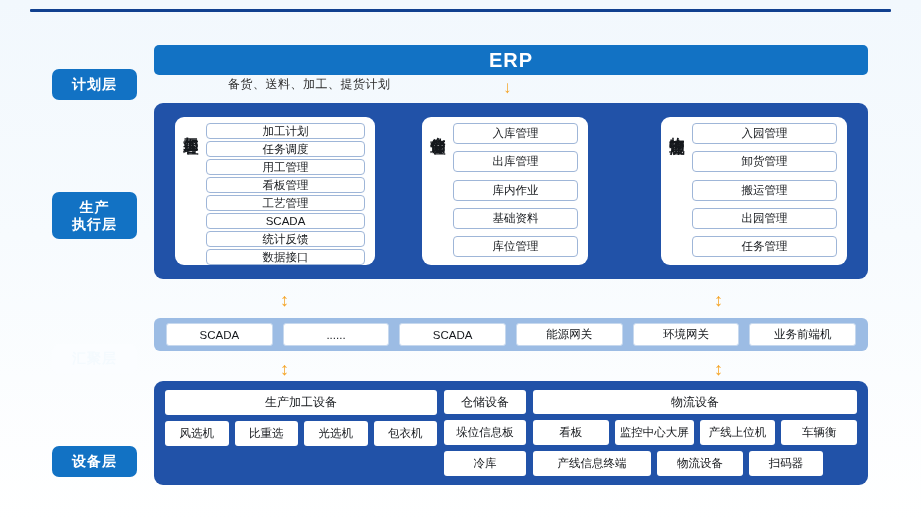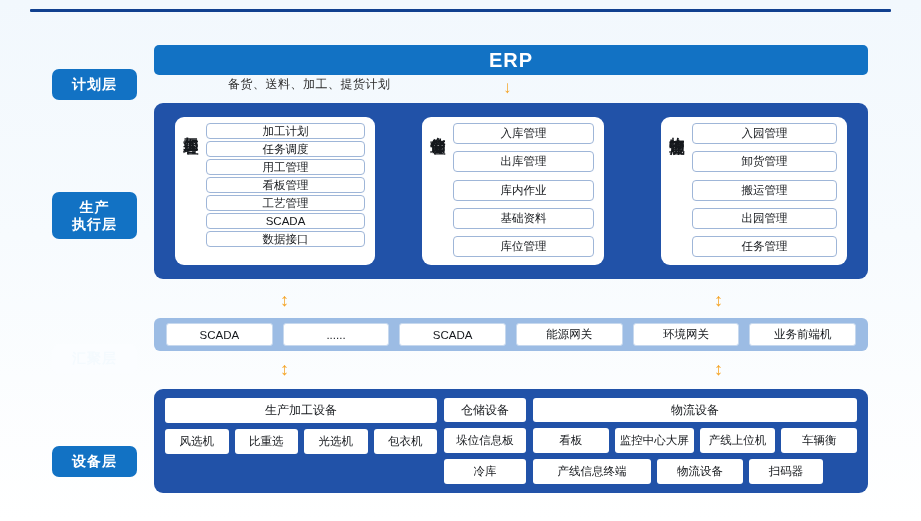--- a/index.html
+++ b/index.html
@@ -36,21 +36,21 @@
     font-weight:bold;}
   #erp-arrow{left:503px;top:79px;}
 
   
   #exec-panel{position:absolute;left:154px;top:103px;width:714px;height:176px;
     background:#2152a8;border-radius:9px;}
   .grp{position:absolute;top:14px;background:#fff;border-radius:9px;
     display:flex;align-items:flex-start;padding:6px 10px 8px 8px;
     box-sizing:border-box;}
   #grp-proc{left:21px;width:200px;height:148px;}
-  #grp-wh{left:268px;width:182px;height:148px;}
+  #grp-wh{left:268px;width:166px;height:148px;}
   #grp-log{left:507px;width:186px;height:148px;}
 
   .grp-title{writing-mode:vertical-rl;text-orientation:upright;
     font-size:15px;font-weight:bold;color:#15181c;letter-spacing:1px;
     line-height:17px;margin-right:6px;margin-top:2px;flex:0 0 auto;}
   .grp-items{flex:1 1 auto;display:flex;flex-direction:column;}
   .grp-items.dense{gap:2px;}
   .grp-items.loose{gap:5px;justify-content:space-between;height:100%;}
   .item{border:1px solid #9fb6d8;border-radius:4px;background:#fff;
     font-size:11.5px;color:#15181c;text-align:center;
@@ -68,21 +68,21 @@
 
   
   #agg-bar{position:absolute;left:154px;top:318px;width:714px;height:33px;
     background:#9cbce4;border-radius:6px;display:flex;align-items:center;
     gap:10px;padding:0 12px;box-sizing:border-box;}
   .agg-cell{background:#fff;border:1px solid #c6d8ee;border-radius:3px;
     height:21px;flex:1 1 0;font-size:11.5px;color:#15181c;
     display:flex;align-items:center;justify-content:center;}
 
   
-  #equip-panel{position:absolute;left:154px;top:389px;width:714px;height:104px;
+  #equip-panel{position:absolute;left:154px;top:381px;width:714px;height:104px;
     background:#2152a8;border-radius:9px;padding:9px 11px;box-sizing:border-box;
     display:flex;gap:7px;}
   .eq-col{display:flex;flex-direction:column;gap:6px;}
   #eq-prod{flex:0 0 272px;}
   #eq-wh{flex:0 0 82px;}
   #eq-log{flex:1 1 auto;}
   .eq-head{background:#fff;border-radius:3px;height:25px;font-size:12px;
     color:#15181c;display:flex;align-items:center;justify-content:center;}
   .eq-row{display:flex;gap:6px;}
   .eq-cell{background:#fff;border-radius:3px;height:25px;font-size:11.5px;
@@ -120,20 +120,21 @@
 
     <div class="grp" id="grp-proc">
       <div class="grp-title">加工管理</div>
       <div class="grp-items dense">
         <div class="item">加工计划</div>
         <div class="item">任务调度</div>
         <div class="item">用工管理</div>
         <div class="item">看板管理</div>
         <div class="item">工艺管理</div>
         <div class="item">SCADA</div>
+        <div class="item">统计反馈</div>
         <div class="item">数据接口</div>
       </div>
     </div>
 
     <div class="grp" id="grp-wh">
       <div class="grp-title">仓储管理</div>
       <div class="grp-items loose">
         <div class="item">入库管理</div>
         <div class="item">出库管理</div>
         <div class="item">库内作业</div>

